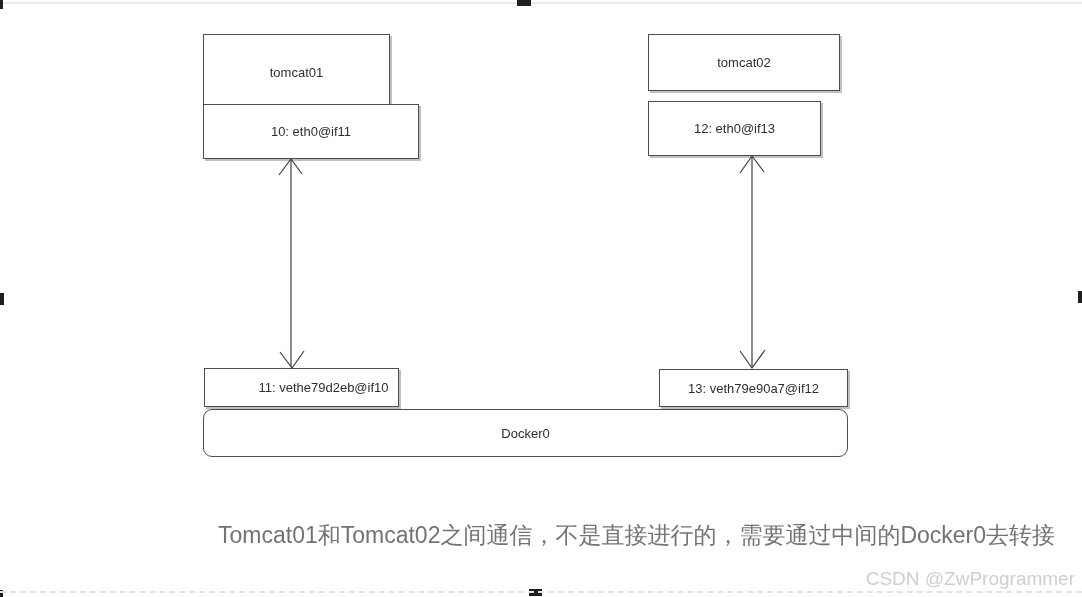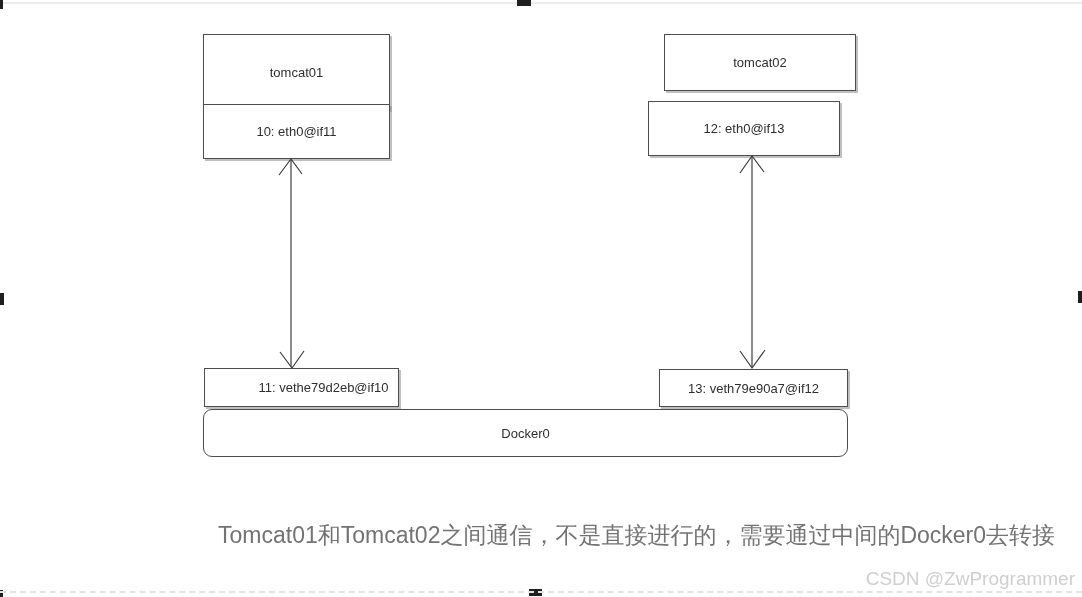--- a/index.html
+++ b/index.html
@@ -32,23 +32,23 @@
     position:absolute;
     background:#ffffff;
     border:1px solid #4d4d4d;
     box-shadow:2px 2px 0 rgba(140,140,140,0.55);
     display:flex;align-items:center;justify-content:center;
     font-size:13px;color:#2e2e2e;
     box-sizing:border-box;
     white-space:nowrap;
   }
   .n-tomcat01{left:203px;top:34px;width:187px;height:76px;}
-  .n-eth01   {left:203px;top:104px;width:187px;height:55px;}
-  .n-tomcat02{left:648px;top:34px;width:192px;height:57px;margin-left:16px;}
-  .n-eth02   {left:648px;top:101px;width:192px;height:55px;}
+  .n-eth01   {left:203px;top:104px;width:216px;height:55px;}
+  .n-tomcat02{left:648px;top:34px;width:192px;height:57px;}
+  .n-eth02   {left:648px;top:101px;width:173px;height:55px;}
   .n-veth1   {left:204px;top:368px;width:195px;height:39px;padding-left:44px;}
   .n-veth2   {left:659px;top:369px;width:189px;height:38px;}
   .n-docker0 {left:203px;top:409px;width:645px;height:48px;box-shadow:none;border-radius:9px;}
 
   .arrows{position:absolute;left:0;top:0;width:1082px;height:597px;pointer-events:none;}
 
   .caption{
     position:absolute;left:218px;top:520px;width:740px;
     font-size:23px;color:#737373;
     white-space:nowrap;

